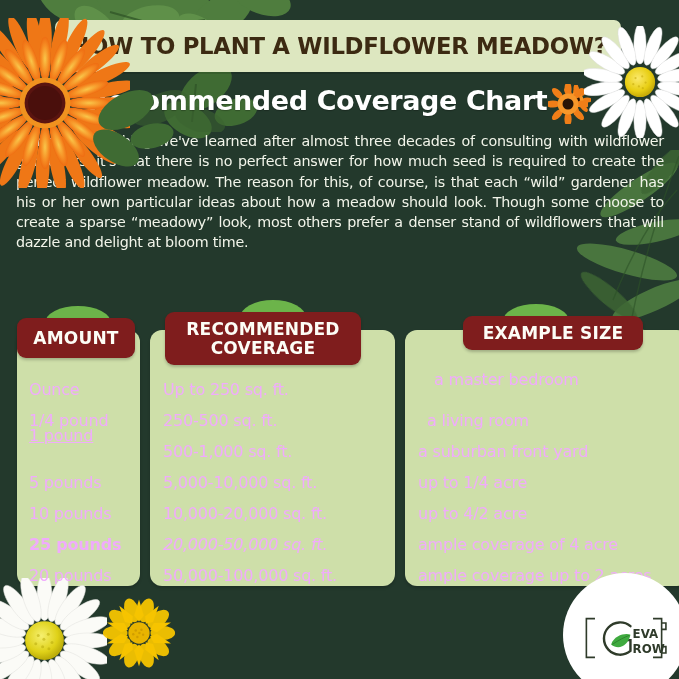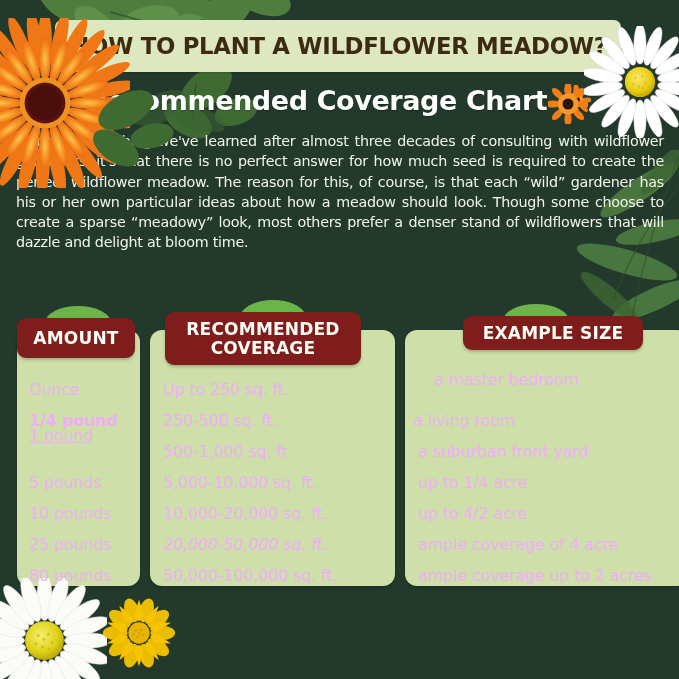--- a/index.html
+++ b/index.html
@@ -226,26 +226,26 @@
 
   <p id="para-1">If there's one thing we've learned after almost three decades of consulting with wildflower gardeners, it's that there is no perfect answer for how much seed is required to create the perfect wildflower meadow. The reason for this, of course, is that each “wild” gardener has his or her own particular ideas about how a meadow should look. Though some choose to create a sparse “meadowy” look, most others prefer a denser stand of wildflowers that will dazzle and delight at bloom time.</p>
 
   <div class="col" style="left:17px; width:123px;">
     <div class="panel" style="left:0; width:123px; height:256px;"></div>
     <div class="dome" style="left:28px; top:-24px; width:66px; height:34px;"></div>
     <div class="pill" style="left:0px; top:-12px; width:118px; height:40px;">
       <span class="lbl">AMOUNT</span>
     </div>
     <span class="cell" style="left:12px; top:50px;">Ounce</span>
-    <span class="cell" style="left:12px; top:81px;font-weight:bold;">1/4 pound</span>
+    <span class="cell" style="left:12px; top:81px;">1/4 pound</span>
     <span class="cell" style="left:12px; top:96px;text-decoration:underline;">1 pound</span>
     <span class="cell" style="left:12px; top:143px;">5 pounds</span>
     <span class="cell" style="left:12px; top:174px;">10 pounds</span>
-    <span class="cell" style="left:12px; top:205px;">25 pounds</span>
-    <span class="cell" style="left:12px; top:236px;">80 pounds</span>
+    <span class="cell" style="left:12px; top:205px;font-weight:bold;">25 pounds</span>
+    <span class="cell" style="left:12px; top:236px;">20 pounds</span>
   </div>
 
   <div class="col" style="left:150px; width:245px;">
     <div class="panel" style="left:0; width:245px; height:256px;"></div>
     <div class="dome" style="left:90px; top:-30px; width:66px; height:36px;"></div>
     <div class="pill" style="left:15px; top:-18px; width:196px; height:53px;">
       <span class="lbl">RECOMMENDED COVERAGE</span>
     </div>
     <span class="cell" style="left:13px; top:50px;">Up to 250 sq. ft.</span>
     <span class="cell" style="left:13px; top:81px;">250-500 sq. ft.</span>
@@ -256,21 +256,21 @@
     <span class="cell" style="left:13px; top:236px;">50,000-100,000 sq. ft.</span>
   </div>
 
   <div class="col" style="left:405px; width:284px;">
     <div class="panel" style="left:0; width:284px; height:256px;"></div>
     <div class="dome" style="left:98px; top:-26px; width:66px; height:34px;"></div>
     <div class="pill" style="left:58px; top:-14px; width:180px; height:34px;">
       <span class="lbl">EXAMPLE SIZE</span>
     </div>
     <span class="cell" style="left:13px; top:40px;margin-left:16px;">a master bedroom</span>
-    <span class="cell" style="left:8px; top:81px;">a living room</span>
+    <span class="cell" style="left:22px; top:81px;">a living room</span>
     <span class="cell" style="left:13px; top:112px;">a suburban front yard</span>
     <span class="cell" style="left:13px; top:143px;">up to 1/4 acre</span>
     <span class="cell" style="left:13px; top:174px;">up to 4/2 acre</span>
     <span class="cell" style="left:13px; top:205px;">ample coverage of 4 acre</span>
     <span class="cell" style="left:13px; top:236px;">ample coverage up to 2 acres</span>
   </div>
 
   <svg class="deco" style="left:-40px; top:18px; width:170px; height:170px;" viewBox="0 0 200 200">
     <defs>
       <radialGradient id="calGrad" cx="50%" cy="50%" r="50%">
@@ -486,14 +486,34 @@
         <circle cx="92" cy="94" r="3"></circle>
           <circle cx="106" cy="92" r="3"></circle>
         <circle cx="110" cy="104" r="3"></circle>
           <circle cx="96" cy="110" r="3"></circle>
         <circle cx="86" cy="103" r="3"></circle>
           <circle cx="101" cy="100" r="3"></circle>
       </g>
     </g>
   </svg>
 
+  <div id="logo-wrap">
+    <div id="logo-circle"></div>
+    <svg id="logo-mark" viewBox="0 0 160 100">
+
+      <g stroke="#2f3b2a" stroke-width="3" fill="none">
+        <path d="M26 14 L10 14 L10 86 L26 86"></path>
+        <path d="M134 14 L150 14 L150 86 L134 86"></path>
+        <path d="M150 22 L158 22 L158 34 L150 34"></path>
+        <path d="M150 66 L158 66 L158 78 L150 78"></path>
+      </g>
+
+      <path d="M92 28 A30 30 0 1 0 92 74 L92 54 L74 54" stroke="#2f3b2a" stroke-width="4.5" fill="none" stroke-linecap="round"></path>
+
+      <path d="M56 62 C 62 44, 84 40, 92 44 C 88 64, 70 74, 56 62 Z" fill="#3faa3f"></path>
+      <path d="M58 62 C 70 54, 82 48, 90 45" stroke="#2d7d2d" stroke-width="1.6" fill="none"></path>
+
+      <text x="96" y="50" font-family="DejaVu Sans, sans-serif" font-size="22" font-weight="bold" fill="#2f3b2a">EVA</text>
+      <text x="96" y="78" font-family="DejaVu Sans, sans-serif" font-size="22" font-weight="bold" fill="#2f3b2a">ROW</text>
+    </svg>
+  </div>
 
 </div>
 
 </body></html>

